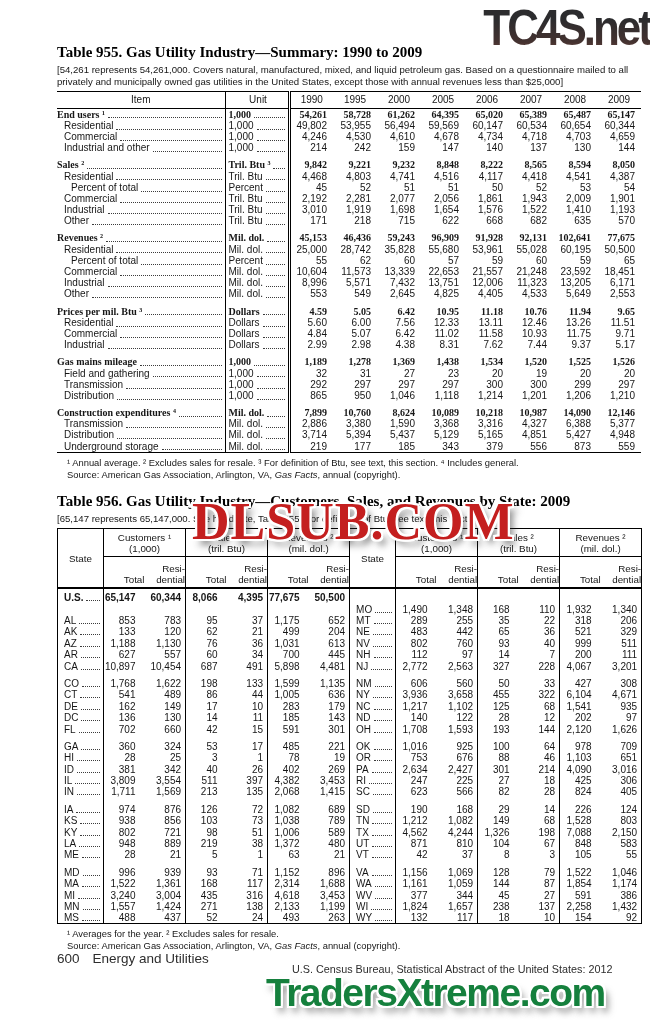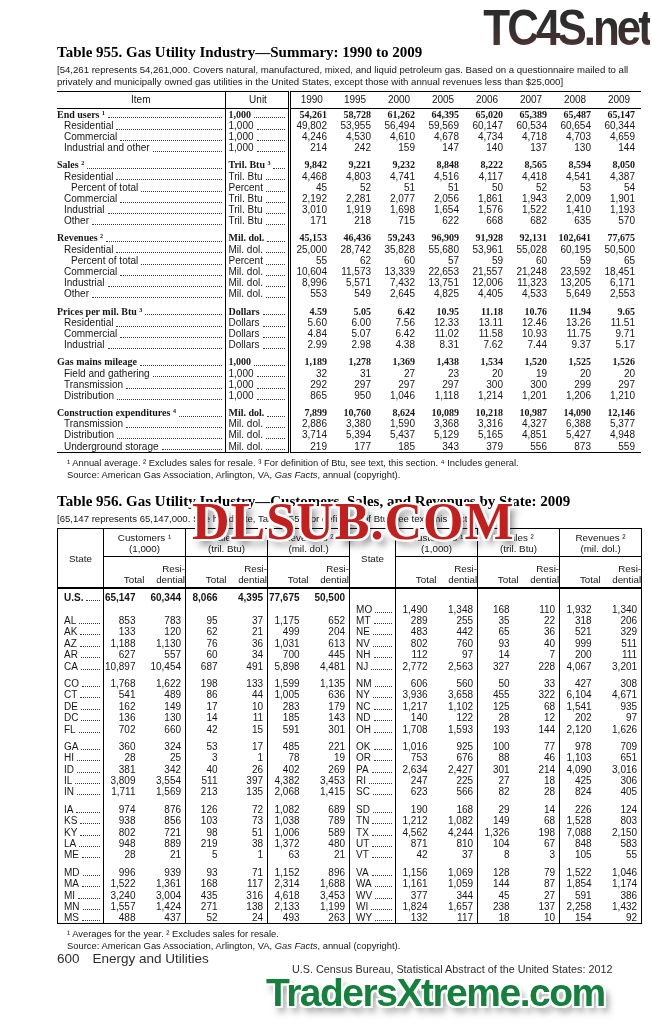--- a/index.html
+++ b/index.html
@@ -1235,21 +1235,21 @@
           <td class="num resi vr">221</td>
           <td class="st vr">
             <div class="lc">
               <span class="lbl">OK</span>
               <span class="lead"></span>
             </div>
           </td>
           <td class="num tot">1,016</td>
           <td class="num resi vr">925</td>
           <td class="num tot">100</td>
-          <td class="num resi vr">77</td>
+          <td class="num resi vr">64</td>
           <td class="num tot">978</td>
           <td class="num resi vr">709</td>
         </tr>
         <tr>
           <td class="st vr">
             <div class="lc">
               <span class="lbl">HI</span>
               <span class="lead"></span>
             </div>
           </td>

